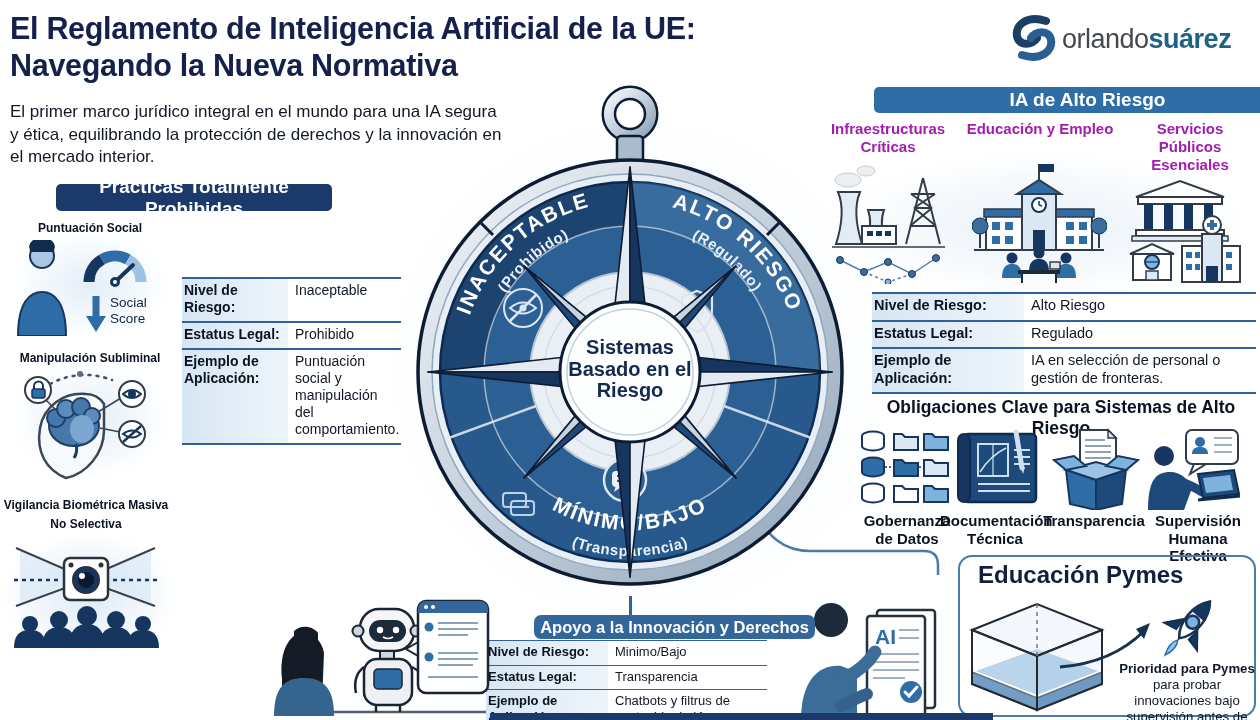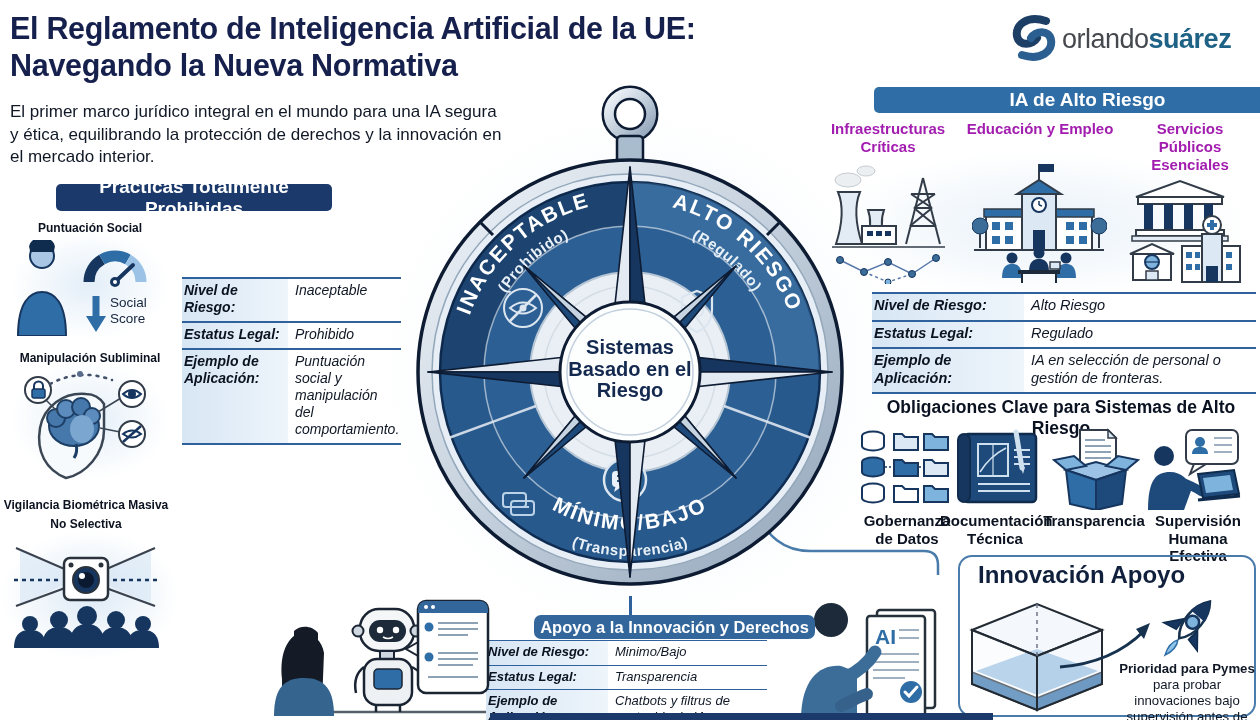--- a/index.html
+++ b/index.html
@@ -28,21 +28,21 @@
   .banner-navy{background:#1b3a6b;}
   .banner-blue{background:#2e6da6;}
   .banner-steel{background:#33679b;}
   
   .item-label{
     position:absolute;font-weight:700;text-align:center;color:#0b1220;font-size:12px;
     line-height:19px;z-index:1;
   }
   
   .tbl{position:absolute;display:grid;z-index:1;background:transparent;}
-  .tbl>div{border-top:2px solid #2f629c;font-style:italic;}
+  .tbl>div{border-top:2px solid #2f629c;}
   .tbl .lbl{
     font-weight:700;background:linear-gradient(90deg,#d7e6f4 0%,#eef5fb 100%);
     padding:3px 4px 5px 2px;color:#0b1220;
   }
   .tbl .val{padding:3px 2px 5px 7px;color:#101826;}
   .tbl .tbl-end{grid-column:1 / -1;height:0;}
   .tbl-l{left:182px;top:277px;width:219px;grid-template-columns:106px 1fr;font-size:14px;line-height:17px;}
   .tbl-r{left:872px;top:292px;width:384px;grid-template-columns:152px 1fr;font-size:14.5px;line-height:17.5px;}
   .tbl-s{left:486px;top:640px;width:281px;grid-template-columns:122px 1fr;font-size:13px;line-height:15.5px;}
   .tbl-s>div{border-top:1.5px solid #2f629c;}
@@ -527,21 +527,21 @@
     </g>
     <g>
       <circle cx="36" cy="26" r="17" fill="#1d2a3a"></circle>
       <path d="M6,126 C6,84 26,70 46,72 L62,78 L62,126 Z" fill="#3c6d99"></path>
       <path d="M50,84 C66,76 74,68 80,58" stroke="#3c6d99" stroke-width="13" stroke-linecap="round" fill="none"></path>
       <path d="M46,112 C58,106 66,102 72,100" stroke="#35618b" stroke-width="12" stroke-linecap="round" fill="none"></path>
     </g>
   </svg>
 
   <div class="abs sme-box"></div>
-  <div class="abs sme-title">Innovación Apoyo</div>
+  <div class="abs sme-title">Educación Pymes</div>
 
   <svg class="abs" style="left:962px;top:592px;z-index:2;" width="150" height="122" viewBox="0 0 150 122">
     <polygon points="14,79 75,103 136,79 75,57" fill="#9dc2e2"></polygon>
     <polygon points="10,80 75,106 140,80 140,92 75,118 10,92" fill="#2e6da6" stroke="#222a33" stroke-width="1.5"></polygon>
     <polygon points="10,38 75,12 140,38 75,64" fill="rgba(230,240,248,0.45)" stroke="#222a33" stroke-width="2"></polygon>
     <polygon points="10,38 10,92 75,118 75,64" fill="rgba(240,246,252,0.35)" stroke="#222a33" stroke-width="2"></polygon>
     <polygon points="140,38 140,92 75,118 75,64" fill="rgba(225,236,246,0.35)" stroke="#222a33" stroke-width="2"></polygon>
     <line x1="75" y1="12" x2="75" y2="64" stroke="#6b7684" stroke-width="1.5" stroke-dasharray="4,4"></line>
   </svg>
 

